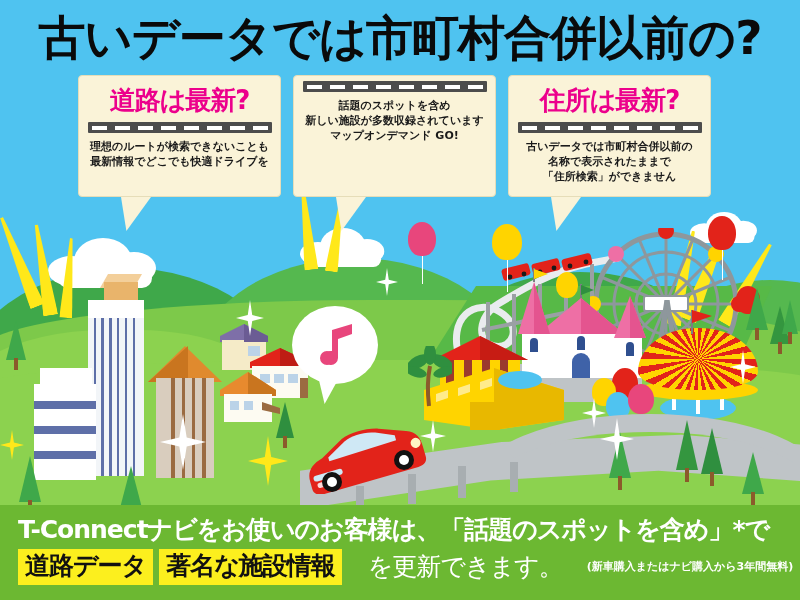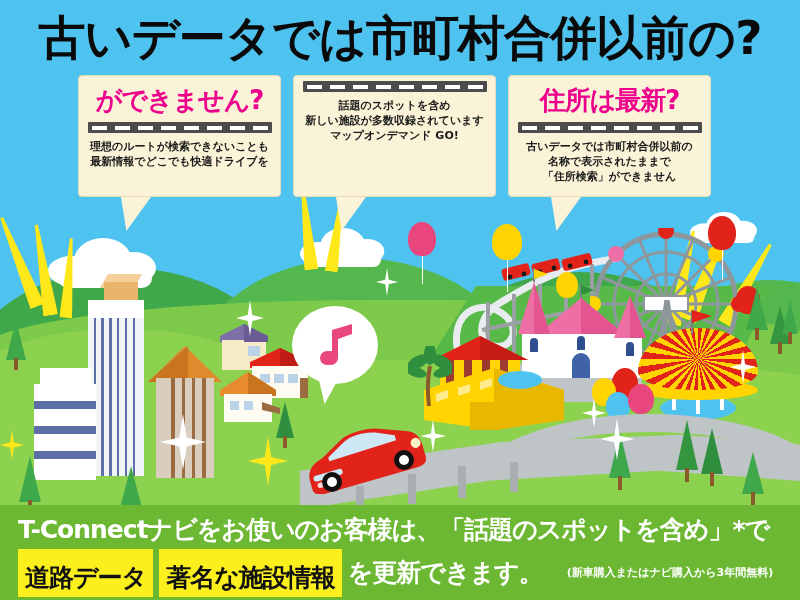--- a/index.html
+++ b/index.html
@@ -216,26 +216,26 @@
     letter-spacing:-1px; white-space:nowrap; line-height:32px;
     font-family:"DejaVu Sans","Liberation Sans",sans-serif;
   }
   .banner-line2 {
     display:flex; align-items:center; gap:6px;
     padding:3px 0 0 18px; white-space:nowrap;
   }
   .hl {
     background:#FCEF1E; color:#111111;
     font-size:25px; font-weight:bold; letter-spacing:-1px;
-    padding:14px 7px 4px; line-height:30px;
+    padding:2px 7px 4px; line-height:30px;
     font-family:"DejaVu Sans","Liberation Sans",sans-serif;
   }
   .banner-tail {
-    font-size:25px; font-weight:bold; color:#FFFFFF;
-    letter-spacing:-1px; line-height:30px; margin-left:0;
+    font-size:25px; font-weight:normal; color:#FFFFFF;
+    letter-spacing:-1px; line-height:30px; margin-left:20px;
     font-family:"DejaVu Sans","Liberation Sans",sans-serif;
   }
   .banner-note {
     font-size:11px; font-weight:bold; color:#FFFFFF;
     line-height:30px; margin-left:18px;
     font-family:"DejaVu Sans","Liberation Sans",sans-serif;
   }
 </style>
 </head>
 <body>
@@ -569,21 +569,21 @@
     <div class="spark" style="left:582px;top:398px;width:24px;height:30px;"></div>
     <div class="spark" style="left:600px;top:418px;width:34px;height:42px;"></div>
     <div class="spark" style="left:730px;top:350px;width:26px;height:34px;"></div>
     <div class="spark" style="left:376px;top:268px;width:22px;height:28px;"></div>
     <div class="spark spark-y" style="left:0px;top:430px;width:24px;height:30px;"></div>
   </div>
 
   <div class="headline">古いデータでは市町村合併以前の?</div>
 
   <div class="bubble bubble-1">
-    <div class="bubble-title">ができません?</div>
+    <div class="bubble-title">道路は最新?</div>
     <div class="road-rule">
       <span></span>
         <span></span>
         <span></span>
         <span></span>
         <span></span>
         <span></span>
         <span></span>
         <span></span>
     </div>

